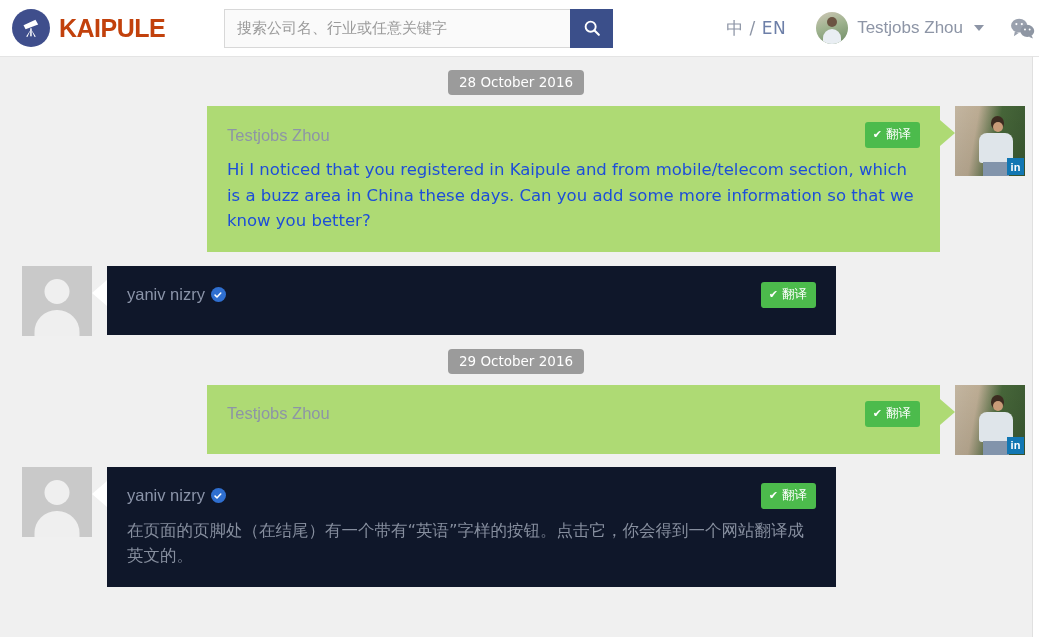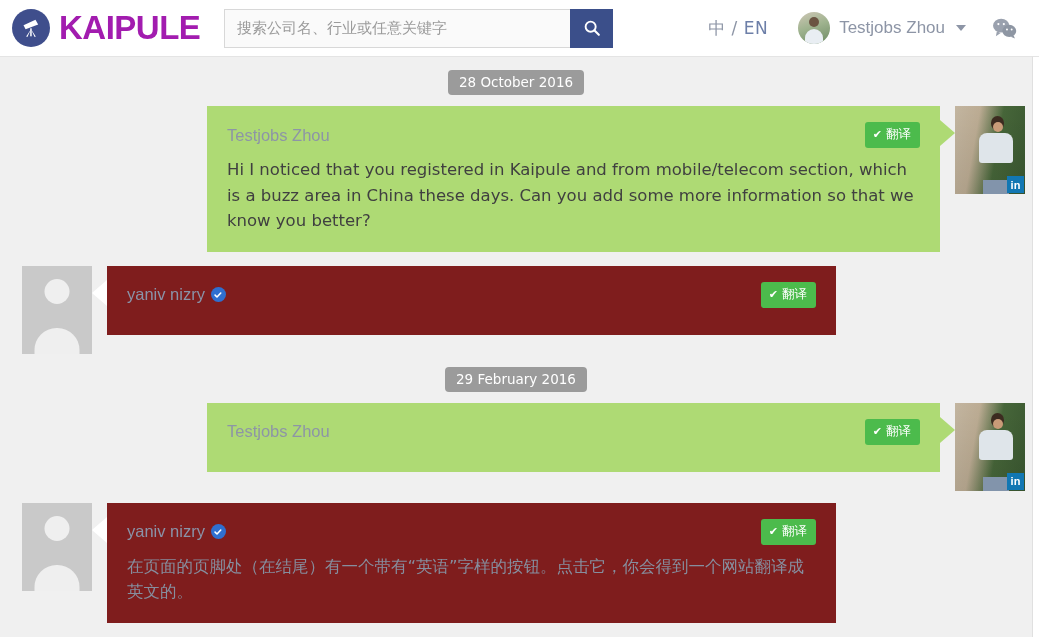--- a/index.html
+++ b/index.html
@@ -31,24 +31,24 @@
     flex: 0 0 auto;
   }
   .logo-mark {
     width: 38px; height: 38px;
     border-radius: 50%;
     background: #3f4e8c;
     display: flex; align-items: center; justify-content: center;
     flex: 0 0 auto;
   }
   .logo-text {
-    font-size: 33px;
+    font-size: 25px;
     font-weight: bold;
     letter-spacing: -0.5px;
-    color: #a21caf;
+    color: #c2410c;
     font-family: "Liberation Sans", sans-serif;
   }
 
   .search-wrap {
     display: flex;
     align-items: stretch;
     height: 39px;
     margin-left: 16px;
     flex: 0 0 auto;
   }
@@ -72,21 +72,21 @@
     border: none;
     cursor: pointer;
     display: flex; align-items: center; justify-content: center;
   }
 
   .header-right {
     margin-left: auto;
     display: flex;
     align-items: center;
     gap: 0;
-    padding-right: 22px;
+    padding-right: 4px;
   }
   .lang {
     font-size: 17px;
     color: #8d95a6;
     letter-spacing: 0.5px;
     margin-right: 30px;
     white-space: nowrap;
     cursor: pointer;
     font-family: "DejaVu Sans", "Liberation Sans", sans-serif;
   }
@@ -173,21 +173,21 @@
 
   .row {
     display: flex;
     align-items: flex-start;
     padding: 0 0 0 0;
   }
   .row.out { justify-content: flex-end; padding-right: 7px; }
   .row.in  { justify-content: flex-start; padding-left: 22px; }
 
   .avatar-sq {
-    width: 70px; height: 88px;
+    width: 70px; height: 70px;
     flex: 0 0 auto;
     position: relative;
     overflow: hidden;
     padding-left: 11px;
   }
   .avatar-sq.placeholder { background: #c9c9c9; }
   .avatar-sq.placeholder .head {
     position: absolute; left: 50%; top: 13px;
     transform: translateX(-50%);
     width: 25px; height: 25px; border-radius: 50%;
@@ -237,21 +237,21 @@
     display: flex; align-items: center; justify-content: center;
     font-family: "Liberation Sans", sans-serif;
   }
 
   .bubble {
     position: relative;
     padding: 16px 20px 18px 20px;
     min-height: 60px;
   }
   .bubble.green { background: #aeda74; }
-  .bubble.white { background: #7f1d1d; }
+  .bubble.white { background: #0f172a; }
 
   .tail {
     position: absolute;
     top: 14px;
     width: 0; height: 0;
   }
   .tail.right {
     right: -15px;
     border-top: 13px solid transparent;
     border-bottom: 13px solid transparent;
@@ -296,21 +296,21 @@
     gap: 4px;
     cursor: pointer;
     white-space: nowrap;
     font-family: "DejaVu Sans", "Liberation Sans", sans-serif;
   }
   .tbadge .chk { font-size: 11px; }
 
   .msg-text {
     font-size: 16.5px;
     line-height: 1.55;
-    color: #404040;
+    color: #1d4ed8;
     font-family: "DejaVu Sans", "Liberation Sans", sans-serif;
     white-space: pre-line;
   }
   .bubble.white .msg-text { color: #868e9e; }
 
   .msg-out-wrap { width: 733px; margin-right: 15px; }
   .msg-in-wrap  { width: 729px; margin-left: 15px; }
 
   .gap-a { height: 14px; }
   .gap-b { height: 12px; }
@@ -425,21 +425,21 @@
             <div class="tbadge">
               <span class="chk">✔</span>
               <span>翻译</span>
             </div>
           </div>
         </div>
       </div>
     </div>
 
     <div class="day-sep">
-      <span class="day-chip">29 February 2016</span>
+      <span class="day-chip">29 October 2016</span>
     </div>
 
     <div class="row out">
       <div class="msg-out-wrap">
         <div class="bubble green">
           <div class="tail right"></div>
           <div class="bubble-head">
             <div class="sender">Testjobs Zhou</div>
             <div class="tbadge">
               <span class="chk">✔</span>

